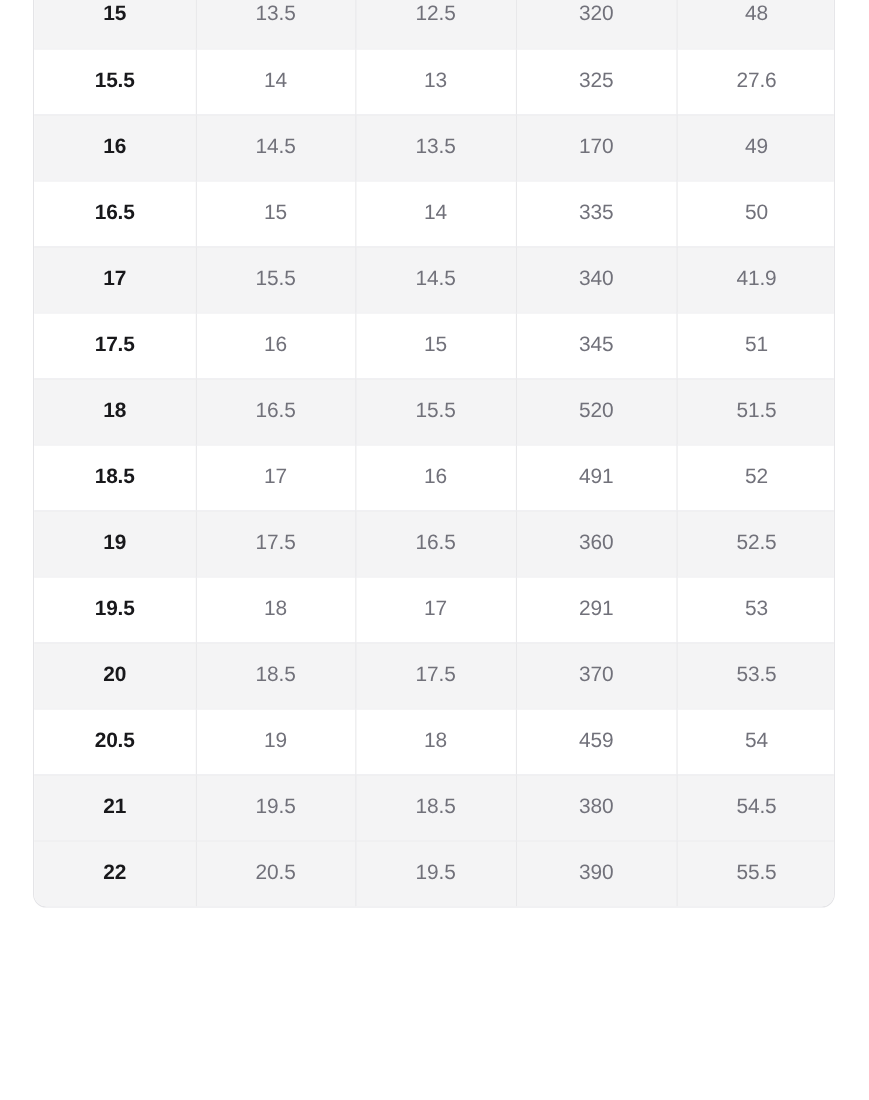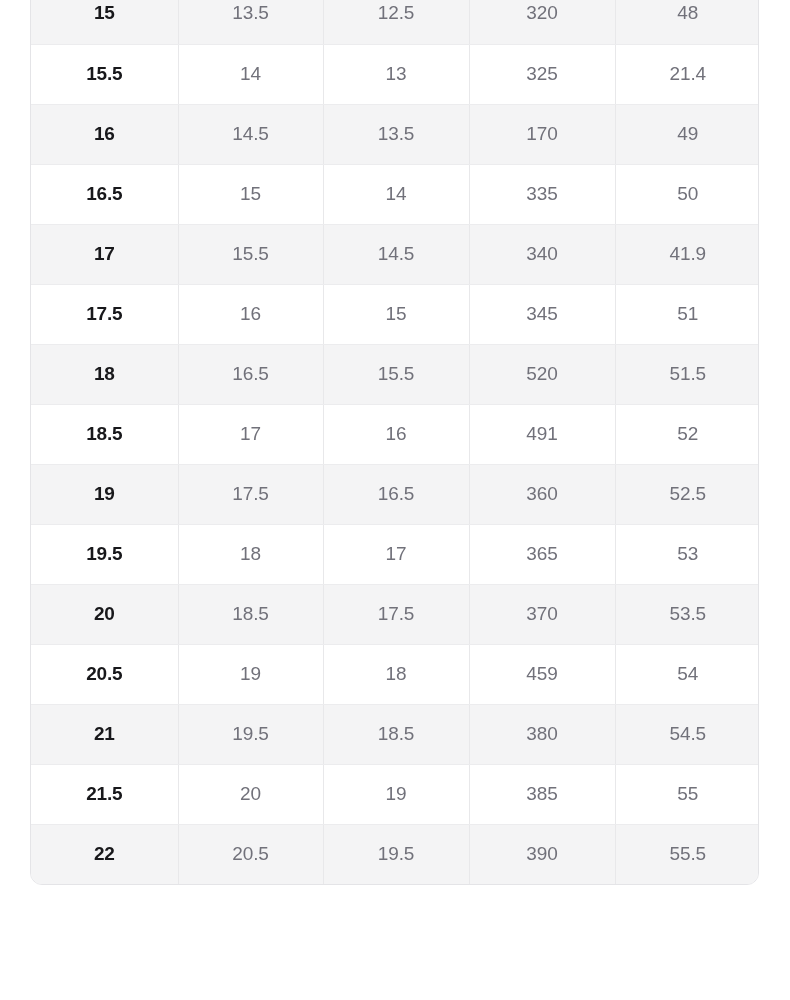--- a/index.html
+++ b/index.html
@@ -119,21 +119,21 @@
               <td class="col-secondary">13.5</td>
               <td class="col-secondary">12.5</td>
               <td class="col-secondary">320</td>
               <td class="col-secondary">48</td>
             </tr>
             <tr class="plain">
               <td class="col-primary">15.5</td>
               <td class="col-secondary">14</td>
               <td class="col-secondary">13</td>
               <td class="col-secondary">325</td>
-              <td class="col-secondary">21.4</td>
+              <td class="col-secondary">27.6</td>
             </tr>
             <tr class="alt">
               <td class="col-primary">16</td>
               <td class="col-secondary">14.5</td>
               <td class="col-secondary">13.5</td>
               <td class="col-secondary">170</td>
               <td class="col-secondary">49</td>
             </tr>
             <tr class="plain">
               <td class="col-primary">16.5</td>
@@ -174,21 +174,21 @@
               <td class="col-primary">19</td>
               <td class="col-secondary">17.5</td>
               <td class="col-secondary">16.5</td>
               <td class="col-secondary">360</td>
               <td class="col-secondary">52.5</td>
             </tr>
             <tr class="plain">
               <td class="col-primary">19.5</td>
               <td class="col-secondary">18</td>
               <td class="col-secondary">17</td>
-              <td class="col-secondary">365</td>
+              <td class="col-secondary">291</td>
               <td class="col-secondary">53</td>
             </tr>
             <tr class="alt">
               <td class="col-primary">20</td>
               <td class="col-secondary">18.5</td>
               <td class="col-secondary">17.5</td>
               <td class="col-secondary">370</td>
               <td class="col-secondary">53.5</td>
             </tr>
             <tr class="plain">
@@ -198,27 +198,20 @@
               <td class="col-secondary">459</td>
               <td class="col-secondary">54</td>
             </tr>
             <tr class="alt">
               <td class="col-primary">21</td>
               <td class="col-secondary">19.5</td>
               <td class="col-secondary">18.5</td>
               <td class="col-secondary">380</td>
               <td class="col-secondary">54.5</td>
             </tr>
-            <tr class="plain">
-              <td class="col-primary">21.5</td>
-              <td class="col-secondary">20</td>
-              <td class="col-secondary">19</td>
-              <td class="col-secondary">385</td>
-              <td class="col-secondary">55</td>
-            </tr>
             <tr class="alt">
               <td class="col-primary">22</td>
               <td class="col-secondary">20.5</td>
               <td class="col-secondary">19.5</td>
               <td class="col-secondary">390</td>
               <td class="col-secondary">55.5</td>
             </tr>
           </tbody>
       </table>
     </div>

